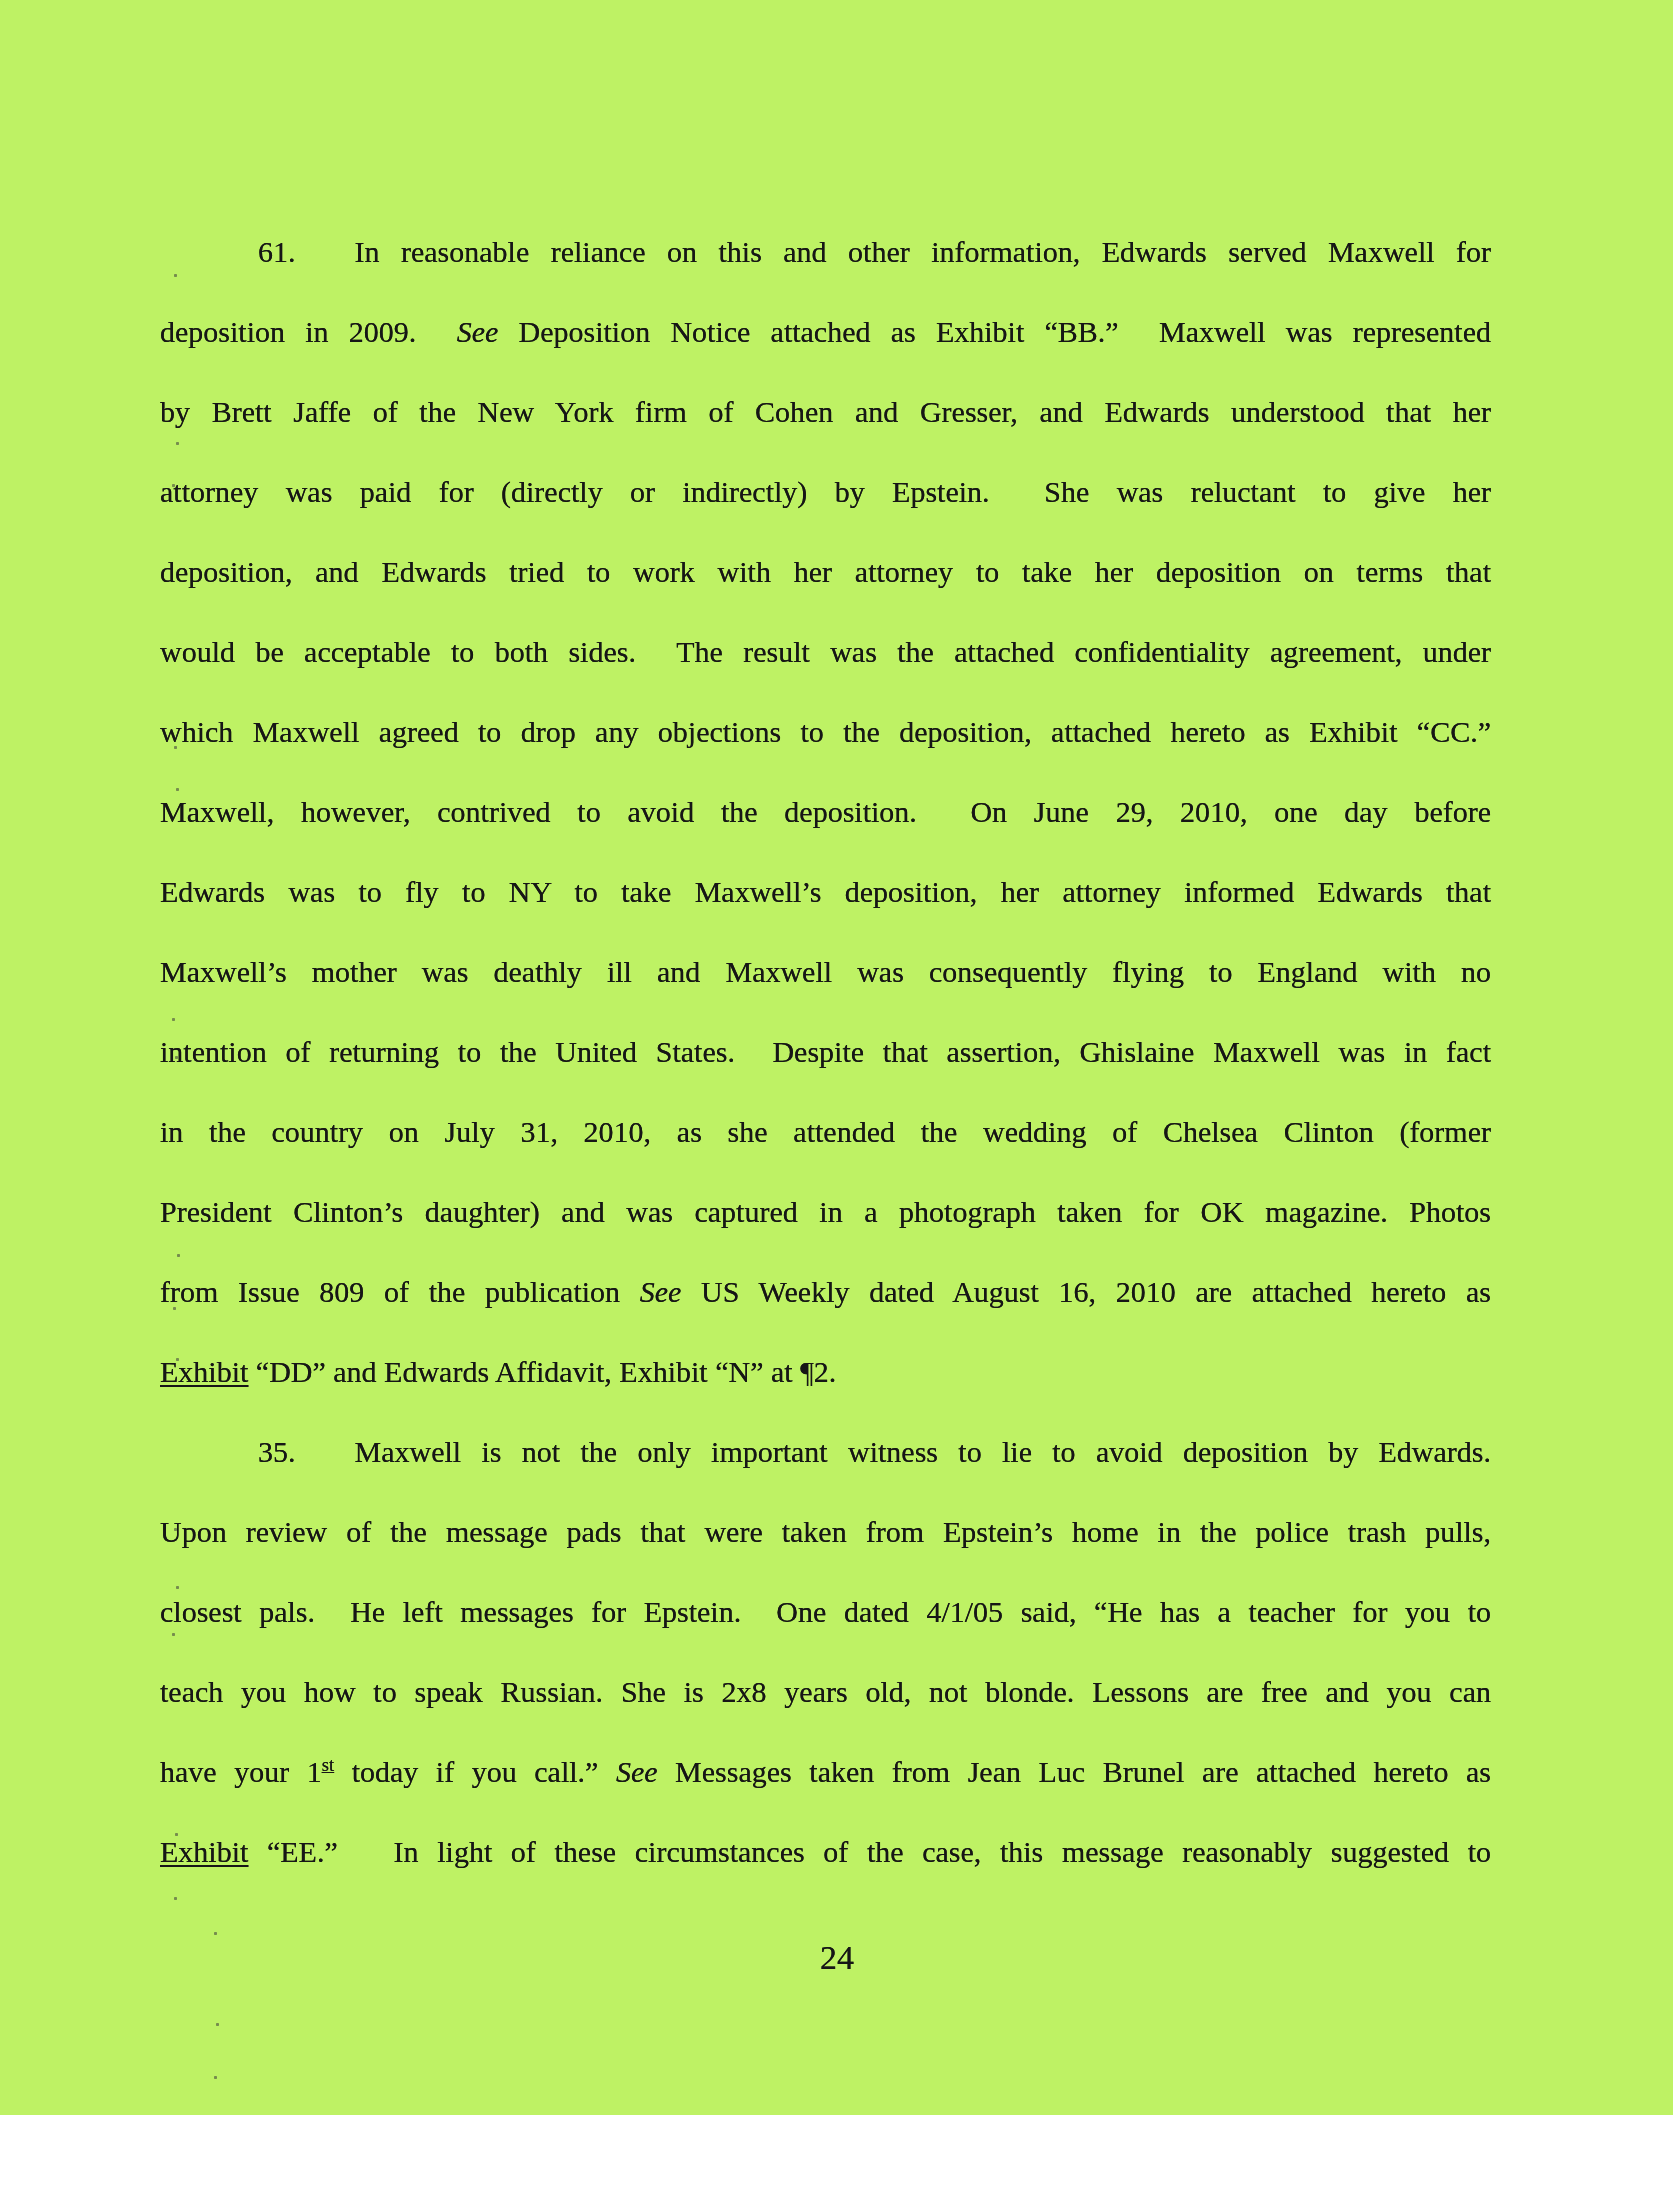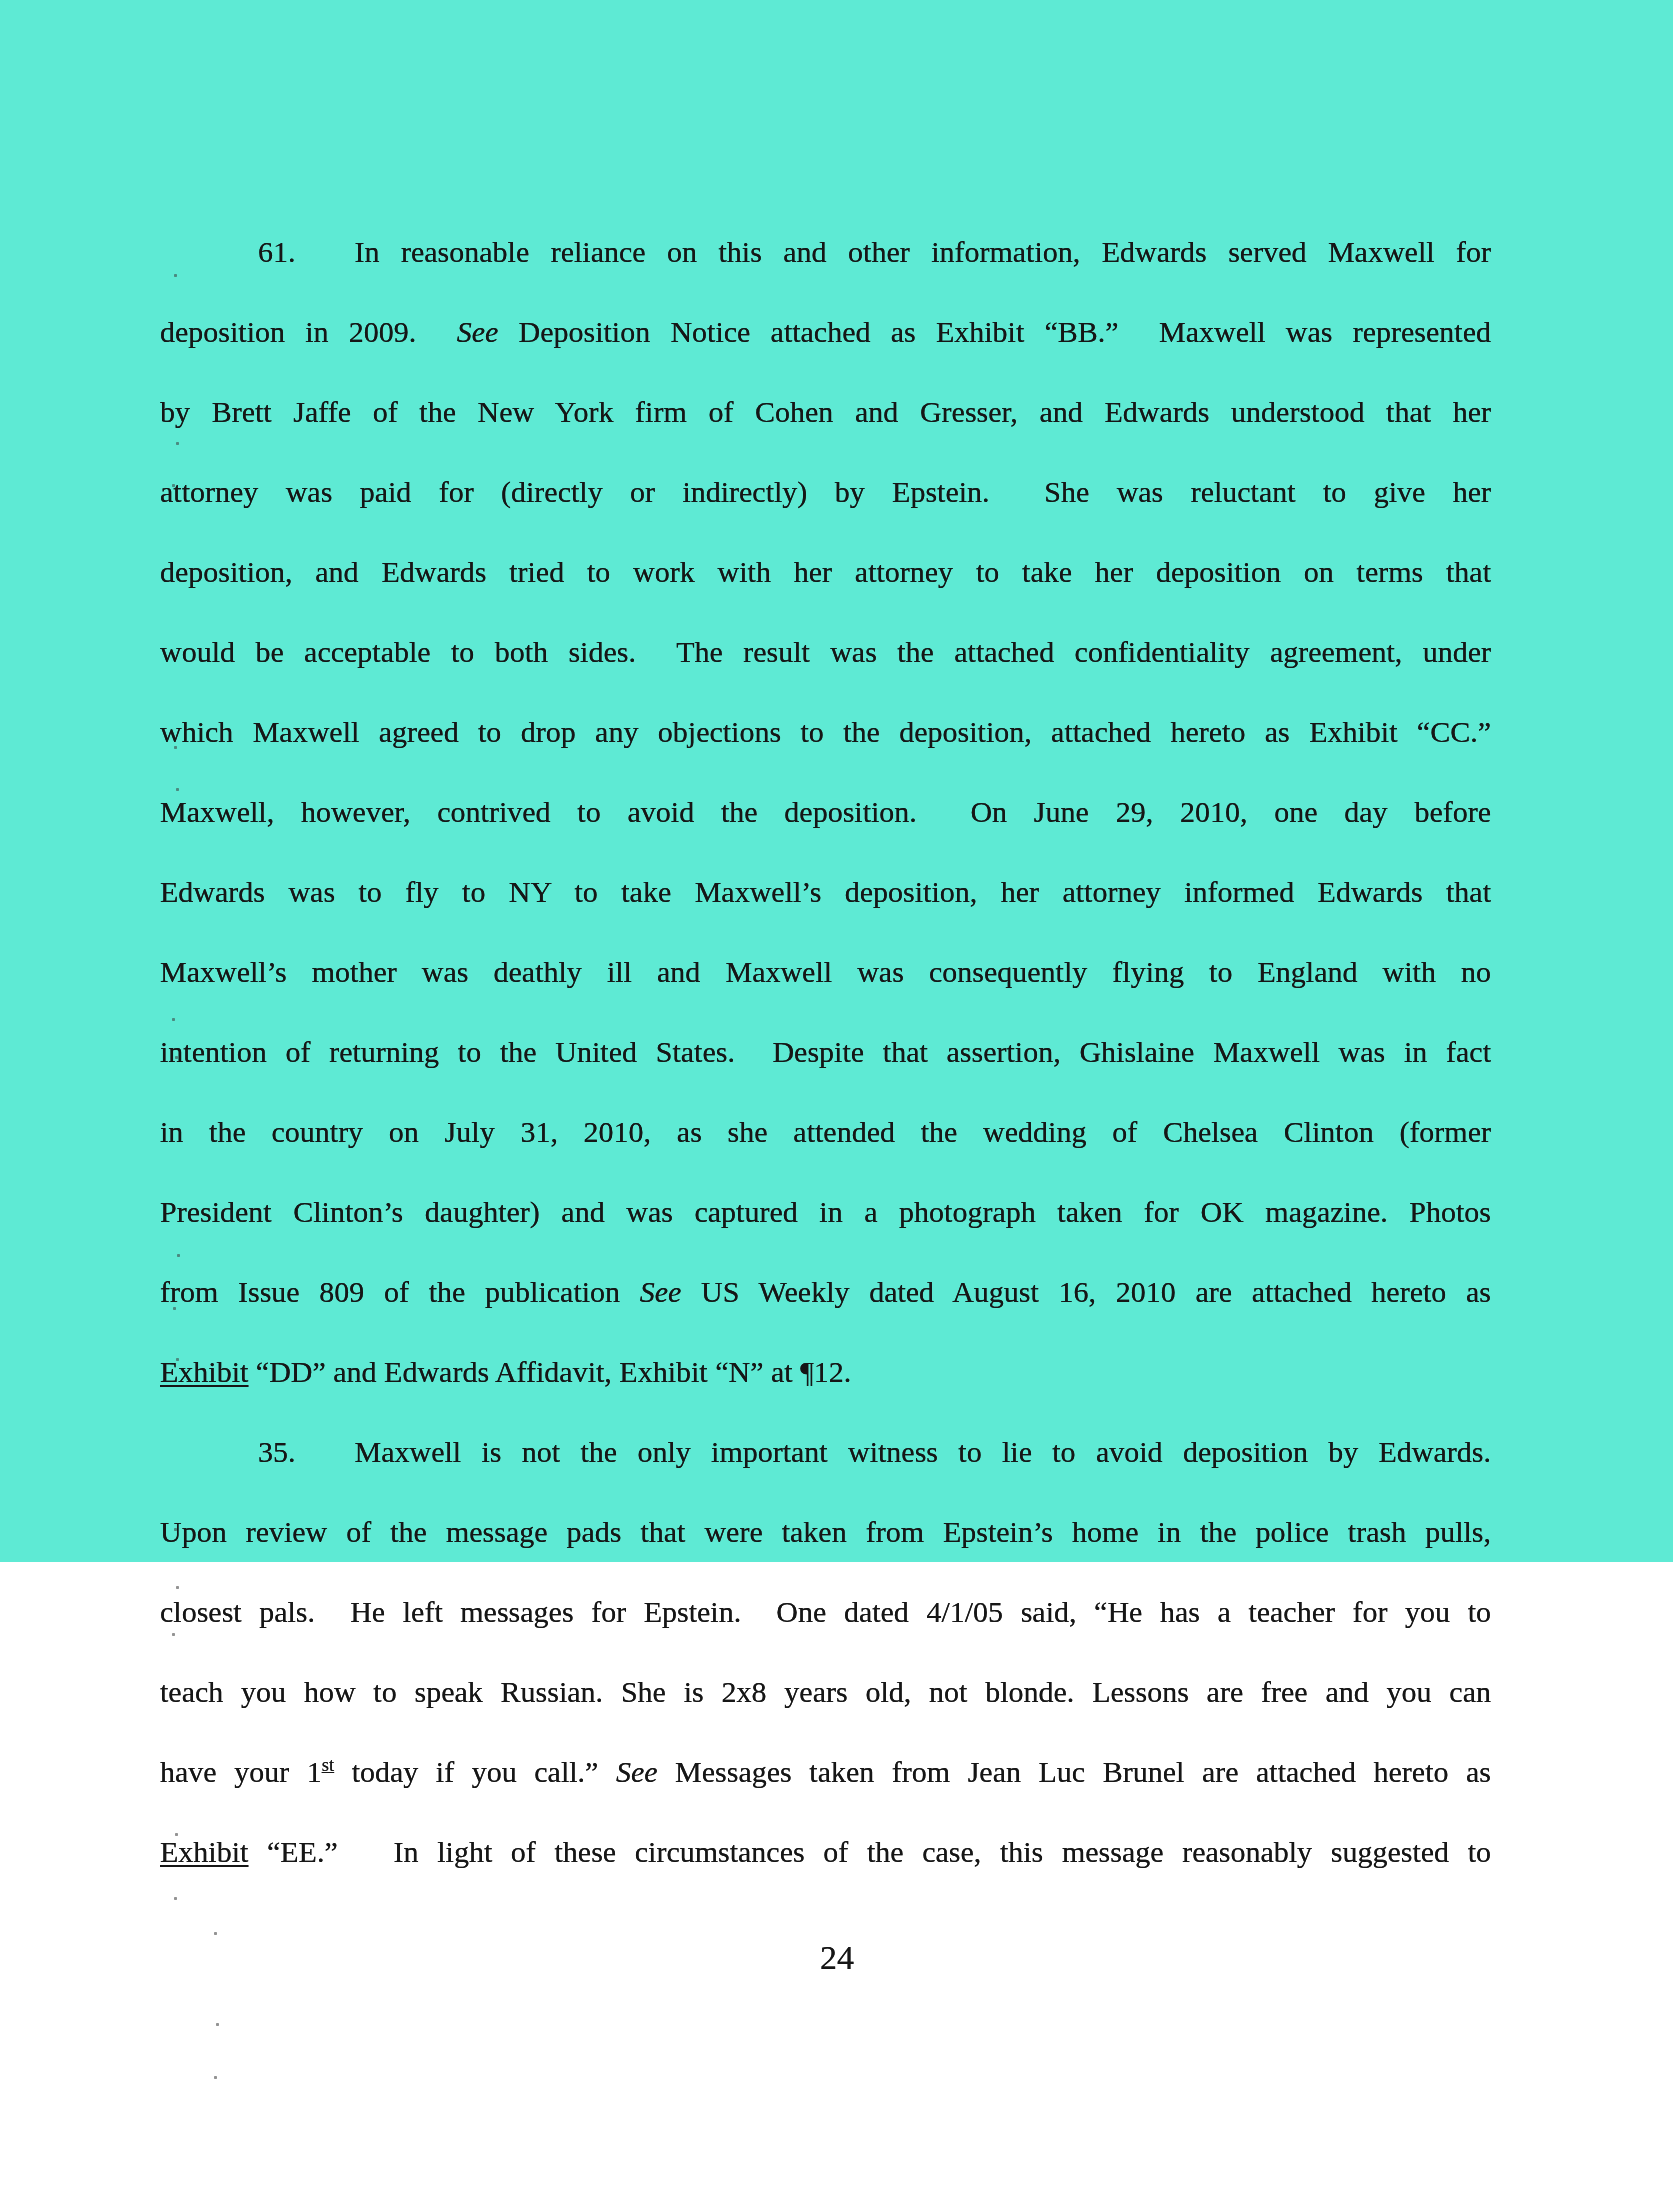--- a/index.html
+++ b/index.html
@@ -7,22 +7,22 @@
     padding: 0;
     width: 1674px;
     height: 2205px;
     background: #ffffff;
     overflow: hidden;
   }
   .page {
     position: absolute;
     left: 0; top: 0;
     width: 1674px;
-    height: 1562px;
-    background: #5eead4;
+    height: 2115px;
+    background: #bef264;
   }
   .text-block {
     position: absolute;
     left: 160px;
     top: 212px;
     width: 1331px;
   }
   .line {
     display: block;
     font-family: "Liberation Serif", "DejaVu Serif", serif;
@@ -91,21 +91,21 @@
       <div class="line"><span>deposition, and Edwards tried to work with her attorney to take her deposition on terms that</span></div>
       <div class="line"><span>would be acceptable to both sides.&nbsp; The result was the attached confidentiality agreement, under</span></div>
       <div class="line"><span>which Maxwell agreed to drop any objections to the deposition, attached hereto as Exhibit “CC.”</span></div>
       <div class="line"><span>Maxwell, however, contrived to avoid the deposition.&nbsp; On June 29, 2010, one day before</span></div>
       <div class="line"><span>Edwards was to fly to NY to take Maxwell’s deposition, her attorney informed Edwards that</span></div>
       <div class="line"><span>Maxwell’s mother was deathly ill and Maxwell was consequently flying to England with no</span></div>
       <div class="line"><span>intention of returning to the United States.&nbsp; Despite that assertion, Ghislaine Maxwell was in fact</span></div>
       <div class="line"><span>in the country on July 31, 2010, as she attended the wedding of Chelsea Clinton (former</span></div>
       <div class="line"><span>President Clinton’s daughter) and was captured in a photograph taken for OK magazine. Photos</span></div>
       <div class="line"><span>from Issue 809 of the publication </span><span class="it">See</span><span> US Weekly dated August 16, 2010 are attached hereto as</span></div>
-      <div class="line no-just"><span class="ul">Exhibit</span><span> “DD” and Edwards Affidavit, Exhibit “N” at ¶12.</span></div>
+      <div class="line no-just"><span class="ul">Exhibit</span><span> “DD” and Edwards Affidavit, Exhibit “N” at ¶2.</span></div>
       <div class="line"><span class="indent"></span><span>35.</span><span class="tab"></span><span>Maxwell is not the only important witness to lie to avoid deposition by Edwards.</span></div>
       <div class="line"><span>Upon review of the message pads that were taken from Epstein’s home in the police trash pulls,</span></div>
       <div class="line"><span>closest pals.&nbsp; He left messages for Epstein.&nbsp; One dated 4/1/05 said, “He has a teacher for you to</span></div>
       <div class="line"><span>teach you how to speak Russian. She is 2x8 years old, not blonde. Lessons are free and you can</span></div>
       <div class="line"><span>have your 1</span><span class="sup">st</span><span> today if you call.” </span><span class="it">See</span><span> Messages taken from Jean Luc Brunel are attached hereto as</span></div>
       <div class="line"><span class="ul">Exhibit</span><span> “EE.”&nbsp;&nbsp; In light of these circumstances of the case, this message reasonably suggested to</span></div>
     </div>
   <div class="page-number">24</div>
   <div id="specks-layer">
       <div class="speck" style="left: 174px; top: 274px;"></div>

